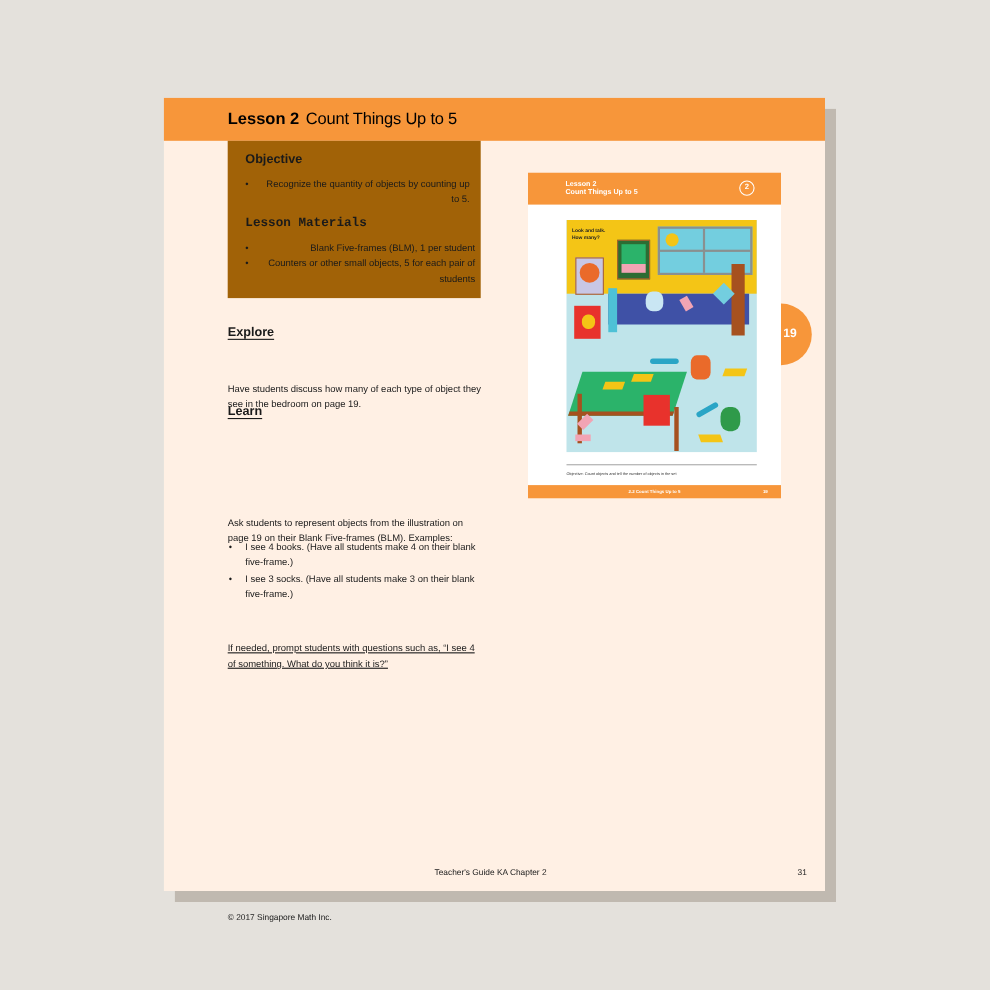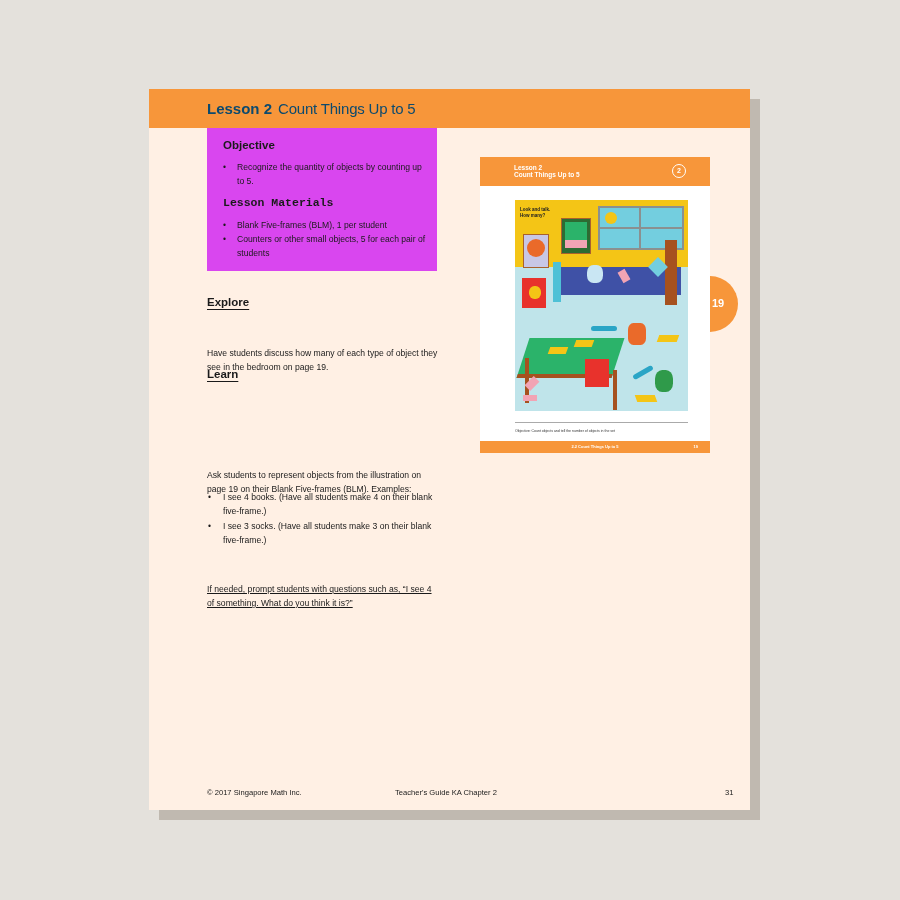--- a/index.html
+++ b/index.html
@@ -1,24 +1,24 @@
 <!DOCTYPE html>
 <html><head>
 <meta charset="utf-8">
 <style>
   html, body { margin:0; padding:0; }
   body { width:900px; height:900px; background:#e4e1dc; position:relative; overflow:hidden; font-family:"Liberation Sans", sans-serif; }
   .shadow { position:absolute; left:159px; top:99px; width:601px; height:721px; background:#c0b9b0; }
   .page { position:absolute; left:149px; top:89px; width:601px; height:721px; background:#fff0e4; }
   .header-bar { position:absolute; left:0; top:0; width:601px; height:39px; background:#f7963a; }
-  .header-title { position:absolute; left:58px; top:11px; color:#0c4a6e; font-size:15px; white-space:nowrap; }
+  .header-title { position:absolute; left:58px; top:11px; color:#000000; font-size:15px; white-space:nowrap; }
   .header-title .lesson-no { font-weight:bold; }
   .header-title .lesson-name { margin-left:6px; letter-spacing:-0.2px; }
 
-  .obj-box { position:absolute; left:58px; top:39px; width:230px; height:143px; background:#d946ef; }
+  .obj-box { position:absolute; left:58px; top:39px; width:230px; height:143px; background:#a16207;text-align:right; }
   .h-sub { font-weight:bold; font-size:11.5px; color:#1a1a1a; position:absolute; left:16px; }
   .bul { position:absolute; font-size:8.6px; color:#1a1a1a; line-height:14px; }
   .bul .dot { position:absolute; left:-14px; top:0; }
 
   .section-h { position:absolute; left:58px; font-size:11.5px; font-weight:bold; color:#1a1a1a; text-decoration:underline; text-underline-offset:3px; }
   .para { position:absolute; left:58px; width:232px; font-size:8.6px; line-height:14px; color:#1a1a1a;margin-top:28px; }
   .li { position:absolute; left:74px; width:216px; font-size:8.6px; line-height:14px; color:#1a1a1a; }
   .li .dot { position:absolute; left:-15px; top:0; }
 
   .thumb { position:absolute; left:331px; top:68px; width:230px; height:296px; background:#fff; }
@@ -29,21 +29,21 @@
   .thumb-rule { position:absolute; left:35px; top:265px; width:173px; height:1px; background:#aaa; }
   .thumb-obj { position:absolute; left:35px; top:272px; font-size:3.5px; color:#333; white-space:nowrap; }
   .thumb-foot { position:absolute; left:0; top:284px; width:230px; height:12px; background:#f7963a; }
   .thumb-foot .c { position:absolute; left:0; width:230px; text-align:center; top:3px; font-size:4px; color:#fff; font-weight:bold; }
   .thumb-foot .r { position:absolute; right:12px; top:3px; font-size:4px; color:#fff; font-weight:bold; }
 
   .page-tab { position:absolute; left:561px; top:187px; width:28px; height:56px; background:#f7963a; border-radius:0 28px 28px 0; }
   .page-tab span { position:absolute; left:2px; top:21px; color:#fff; font-size:11px; font-weight:bold; }
 
   .footer-l, .footer-c, .footer-r { position:absolute; top:699px; font-size:7.6px; color:#1a1a1a; white-space:nowrap; }
-  .footer-l { left:58px; }
+  .footer-l { left:58px;margin-top:41px; }
   .footer-c { left:246px; }
   .footer-r { left:576px; }
 
   .abs { position:absolute; }
 </style>
 </head>
 <body>
 
 <div class="shadow"></div>
 <div class="page">

